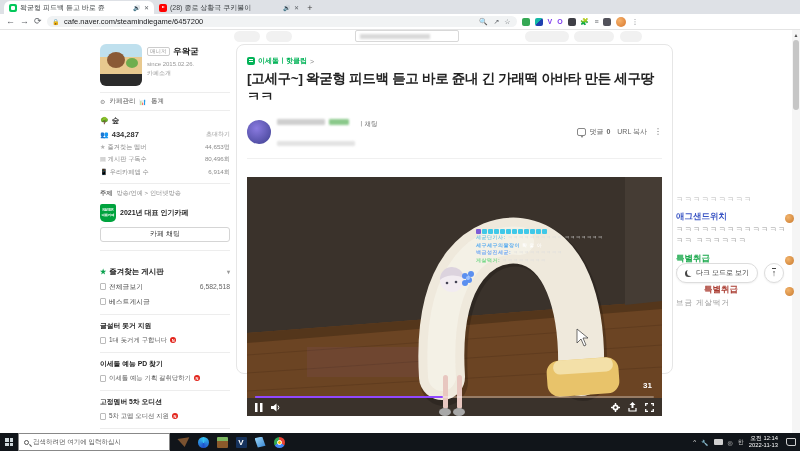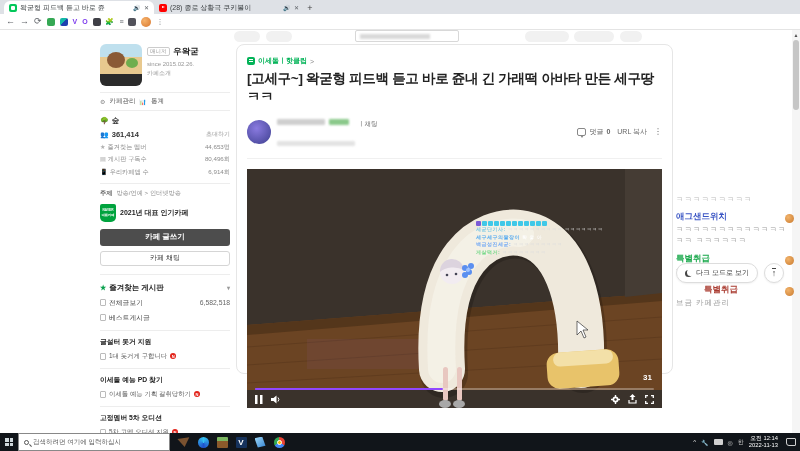--- a/index.html
+++ b/index.html
@@ -62,21 +62,21 @@
   .stat-row { display:flex; margin-top:3.5px; color:#8b8b8b; font-size:6.2px; }
   .stat-row .ic { margin-right:2px; color:#b0b0b0;}
   .stat-row .v { margin-left:auto; color:#8b8b8b; }
   .topic-row { margin-top:6px; padding-top:5px; border-top:1px solid #ededed; color:#8b8b8b; font-size:6.2px; display:flex; gap:4px;}
   .topic-row b{ color:#666; }
   .award { margin-top:6px; display:flex; align-items:center; gap:4px; }
   .shield { width:16px; height:18px; background:#00a33e; border-radius:2px 2px 5px 5px; color:#fff; font-size:3.2px; font-weight:bold; display:flex; flex-direction:column; align-items:center; justify-content:center; line-height:1.3; flex:0 0 auto; }
   .award b { font-size:7px; color:#222; }
   .btn-write { margin-top:7px; width:100%; height:17px; background:#4d4d4d; color:#fff; font-size:7.5px; font-weight:bold; border:none; border-radius:3px; display:flex; align-items:center; justify-content:center; }
   .btn-chat { margin-top:5px; width:100%; height:15px; background:#fff; color:#333; font-size:7px; border:1px solid #d5d5d5; border-radius:3px; display:flex; align-items:center; justify-content:center; }
-  .fav-hd { margin-top:8px; padding-top:8px; border-top:1px solid #ededed; display:flex; align-items:center; gap:3px; font-weight:bold; color:#222; font-size:7.5px; }
+  .fav-hd { margin-top:8px; padding-top:16px; border-top:1px solid #ededed; display:flex; align-items:center; gap:3px; font-weight:bold; color:#222; font-size:7.5px; }
   .star-g { color:#0aa14e; font-size:7px; }
   .fav-hd .caret { margin-left:auto; color:#999; font-size:6px; }
   .menu-row { margin-top:5px; display:flex; align-items:center; gap:3px; color:#444; font-size:6.8px; }
   .doc-ic { display:inline-block; width:6px; height:7px; border:1px solid #bbb; border-radius:1px; flex:0 0 auto;}
   .menu-row .cnt { margin-left:auto; color:#666; }
   .sec-hd { margin-top:7px; padding-top:6px; border-top:1px solid #ededed; font-weight:bold; color:#222; font-size:6.8px; display:flex; align-items:center;}
   .sec-hd .caret{ margin-left:auto; color:#999; font-size:6px; }
   .sec-item { margin-top:5px; display:flex; align-items:center; gap:3px; color:#555; font-size:6.4px; }
   .nbadge { width:6px; height:6px; border-radius:50%; background:#e2231a; color:#fff; font-size:4px; font-weight:bold; display:flex; align-items:center; justify-content:center; flex:0 0 auto;}
 
@@ -94,21 +94,21 @@
   .bar.g { background:#8bc98b; }
   .bar.l2 { height:5px; background:#e3e3e3; }
   .chat-lnk { font-size:6.5px; color:#666; margin-left:4px; }
   .author-actions { margin-left:auto; display:flex; align-items:center; gap:7px; font-size:7px; color:#666; }
   .bubble { width:9px; height:8px; border:1px solid #888; border-radius:2px; position:relative; flex:0 0 auto;}
   .bubble::after{content:"";position:absolute;left:2px;bottom:-3px;border-left:2px solid transparent;border-right:2px solid transparent;border-top:3px solid #888;}
   .dots3 { font-size:8px; color:#555; letter-spacing:0; }
   .card-div { margin-top:7px; border-top:1px solid #f0f0f0; }
 
   
-  #video { position:relative; margin-top:10px; width:415px; height:239px; background:#701a75; overflow:hidden; }
+  #video { position:relative; margin-top:18px; width:415px; height:239px; background:#701a75; overflow:hidden; }
   #scene { position:absolute; inset:0; }
   .ovchat { position:absolute; right:8px; top:52px; width:178px; font-size:5px; line-height:1.5; color:#ddd; text-align:left;}
   .emorow { display:flex; gap:1px; align-items:center; flex-wrap:wrap; width:130px;}
   .emo { width:5px; height:5px; background:#3fc8e8; border-radius:1px; }
   .emo.p { background:#7b5bd6; }
   .ovl { letter-spacing:.5px; }
   .ovl b { font-weight:bold; }
   .vtime { position:absolute; right:10px; bottom:26px; color:#fff; font-size:8px; font-weight:bold; }
   .progress { position:absolute; left:8px; right:8px; bottom:18px; height:2.5px; background:rgba(255,255,255,.3); border-radius:2px; }
   .progress .fill { height:100%; width:47%; background:#9147ff; border-radius:2px; }
@@ -177,20 +177,29 @@
       <span class="title">(28) 종로 상황극 쿠키볼이</span>
       <span class="tab-ico">🔊</span>
       <span class="tab-ico">✕</span>
     </div>
     <div class="newtab">+</div>
   </div>
   <div class="toolbar">
     <span class="navbtn">←</span>
     <span class="navbtn">→</span>
     <span class="navbtn">⟳</span>
+    <div class="omnibox">
+      <span class="lock">🔒</span>
+      <span>cafe.naver.com/steamindiegame/6457200</span>
+      <span class="omni-icons">
+        <span class="mini">🔍</span>
+        <span class="mini">↗</span>
+        <span class="mini">☆</span>
+      </span>
+    </div>
     <span class="ext" style="background:#35a854"></span>
     <span class="ext" style="background:linear-gradient(135deg,#14b8a6 50%,#1e40af 50%)"></span>
     <span class="mini" style="color:#7c3aed;font-weight:bold">V</span>
     <span class="mini" style="color:#7c3aed;font-weight:bold">O</span>
     <span class="ext" style="background:#3f3f46"></span>
     <span class="mini">🧩</span>
     <span class="mini">≡</span>
     <span class="ext" style="background:#52525b"></span>
     <span class="profile-dot"></span>
     <span class="mini">⋮</span>
@@ -230,21 +239,21 @@
       <span>카페관리</span>
       <span class="g-ico">📊</span>
       <span>통계</span>
     </div>
     <div class="lvl-row">
       <span class="tree">🌳</span>
       <span>숲</span>
     </div>
     <div class="mem-row">
       <span class="ppl">👥</span>
-      <span>361,414</span>
+      <span>434,287</span>
       <span class="invite">초대하기</span>
     </div>
     <div class="stat-row">
         <span class="ic">★</span>
         <span>즐겨찾는 멤버</span>
         <span class="v">44,653명</span>
       </div>
     <div class="stat-row">
         <span class="ic">▤</span>
         <span>게시판 구독수</span>
@@ -259,21 +268,20 @@
       <b>주제</b>
       <span>방송/연예 &gt; 인터넷방송</span>
     </div>
     <div class="award">
       <div class="shield">
         <span>NAVER</span>
         <span>대표카페</span>
       </div>
       <b>2021년 대표 인기카페</b>
     </div>
-    <div class="btn-write">카페 글쓰기</div>
     <div class="btn-chat">카페 채팅</div>
     <div class="fav-hd">
       <span class="star-g">★</span>
       <span>즐겨찾는 게시판</span>
       <span class="caret">▾</span>
     </div>
     <div class="menu-row">
       <span class="doc-ic"></span>
       <span>전체글보기</span>
       <span class="cnt">6,582,518</span>
@@ -467,21 +475,21 @@
           <span class="n-green">특별취급</span>
           <span class="cp-ava"></span>
         </div>
       <div class="cp-text">헉</div>
     </div>
     <div class="cp-msg">
       <div class="cp-name">
           <span class="n-red">특별취급</span>
           <span class="cp-ava"></span>
         </div>
-      <div class="cp-text">브금 카페관리</div>
+      <div class="cp-text">브금 게살떡거</div>
     </div>
   </div>
 
   <div id="darkpill">
     <div class="pillbtn">
       <span class="moon"></span>
       <span>다크 모드로 보기</span>
     </div>
     <div class="topbtn">
         <span>↑</span>

